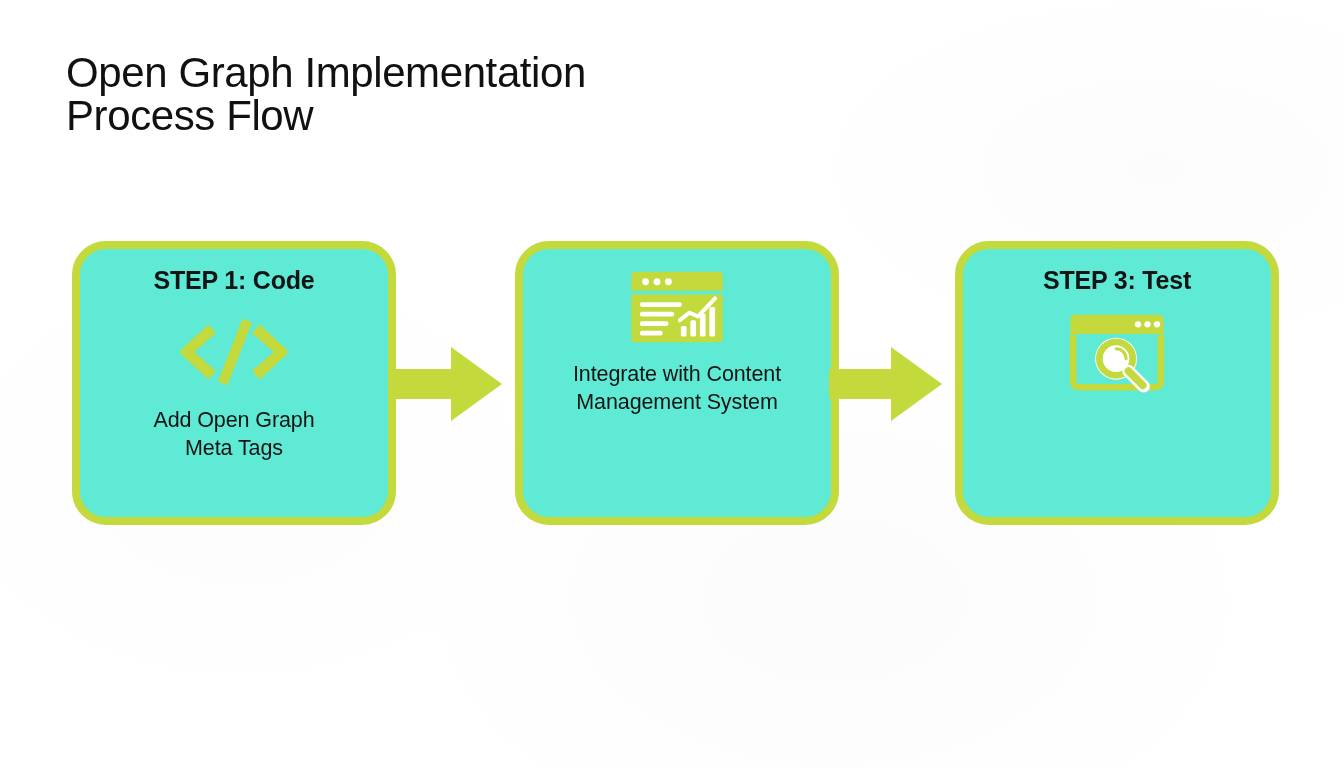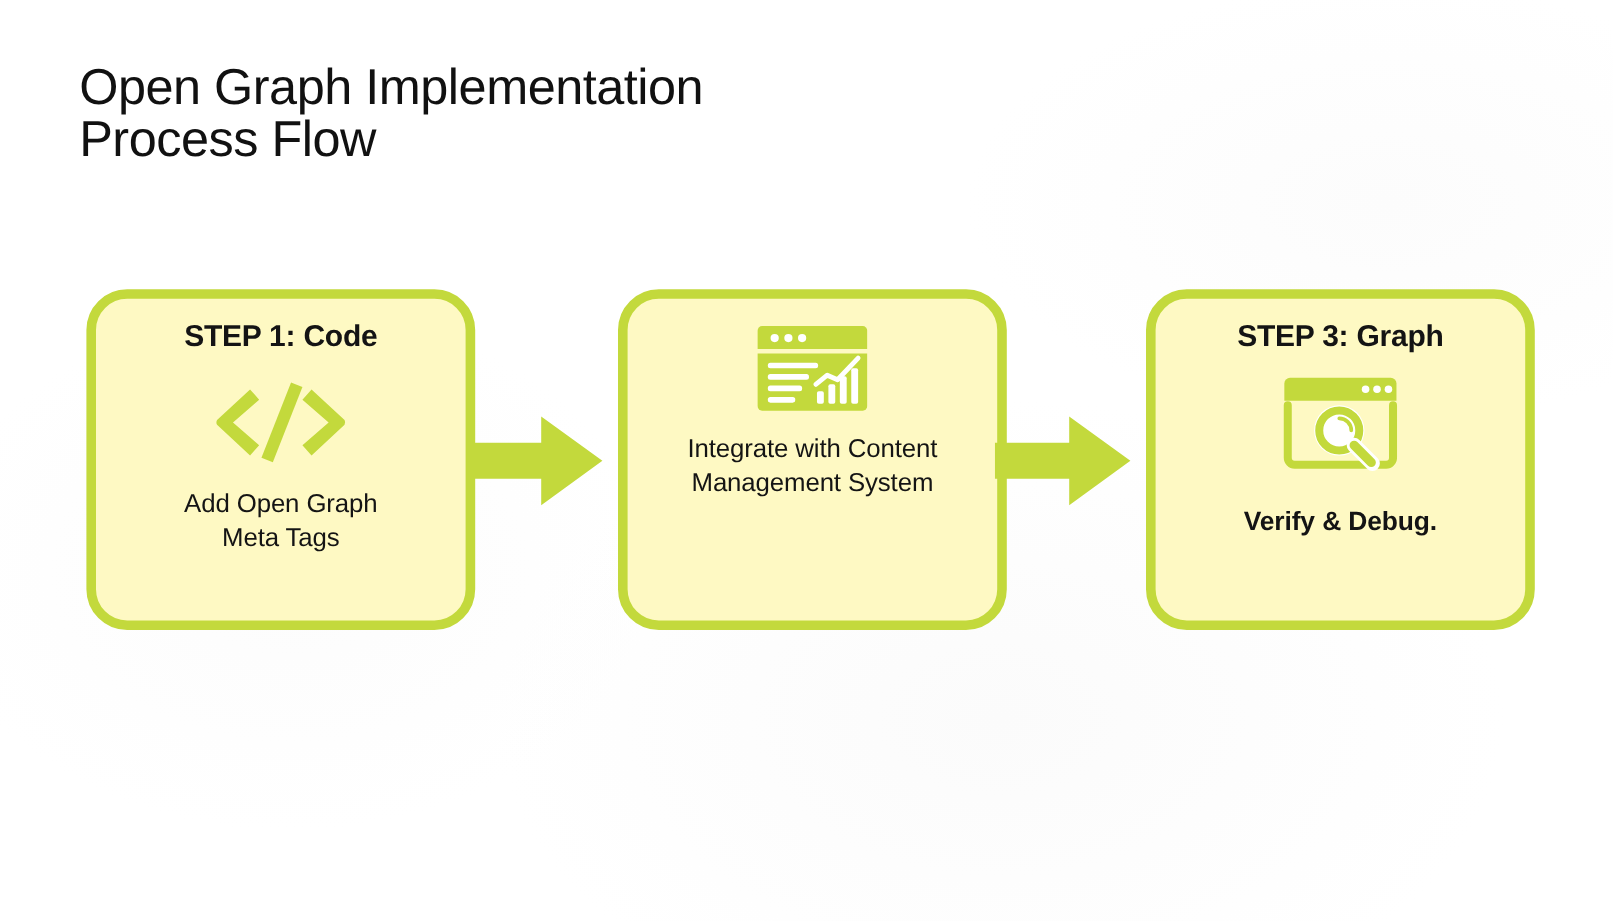--- a/index.html
+++ b/index.html
@@ -53,21 +53,21 @@
     height: 284px;
   }
 
   .card {
     position: absolute;
     top: 0;
     width: 324px;
     height: 284px;
     border: 8px solid #c3d93c;
     border-radius: 34px;
-    background: #fef9c3;
+    background: #5eead4;
     display: flex;
     flex-direction: column;
     align-items: center;
   }
   .card.c1 { left: 72px; }
   .card.c2 { left: 515px; }
   .card.c3 { left: 955px; }
 
   .card-title {
     margin-top: 17px;
@@ -179,21 +179,21 @@
 Management System</div>
   </div>
 
   <div class="arrow a2">
     <svg viewBox="0 0 114 78" preserveAspectRatio="none" aria-hidden="true">
       <path d="M0 24 L62 24 L62 2 L113 39 L62 76 L62 54 L0 54 Z" fill="#c3d93c"></path>
     </svg>
   </div>
 
   <div class="card c3">
-    <div class="card-title">STEP 3: Graph</div>
+    <div class="card-title">STEP 3: Test</div>
 
     <div class="card-icon">
       <svg viewBox="0 0 100 86" width="96" height="82" aria-hidden="true">
 
         <path d="M6 4 h88 a5 5 0 0 1 5 5 v15 h-98 v-15 a5 5 0 0 1 5 -5 z" fill="#c3d93c"></path>
         <circle cx="72" cy="14" r="3.3" fill="#ffffff"></circle>
         <circle cx="82" cy="14" r="3.3" fill="#ffffff"></circle>
         <circle cx="92" cy="14" r="3.3" fill="#ffffff"></circle>
 
         <path d="M4 28 v46 a6 6 0 0 0 6 6 h80 a6 6 0 0 0 6 -6 v-46" stroke="#c3d93c" stroke-width="7" fill="none" stroke-linecap="round"></path>
@@ -201,16 +201,15 @@
         <circle cx="49" cy="50" r="22" fill="#ffffff"></circle>
         <circle cx="49" cy="50" r="17.5" stroke="#c3d93c" stroke-width="7" fill="none"></circle>
 
         <path d="M49 39.5 a10.5 10.5 0 0 1 10.5 10.5" stroke="#c3d93c" stroke-width="3.2" fill="none" stroke-linecap="round"></path>
 
         <path d="M62 63 L78 79" stroke="#ffffff" stroke-width="13" fill="none" stroke-linecap="round"></path>
         <path d="M62 63 L77 78" stroke="#c3d93c" stroke-width="8" fill="none" stroke-linecap="round"></path>
       </svg>
     </div>
 
-    <div class="card-desc single">Verify &amp; Debug.</div>
   </div>
 
 </div>
 
 </body></html>

